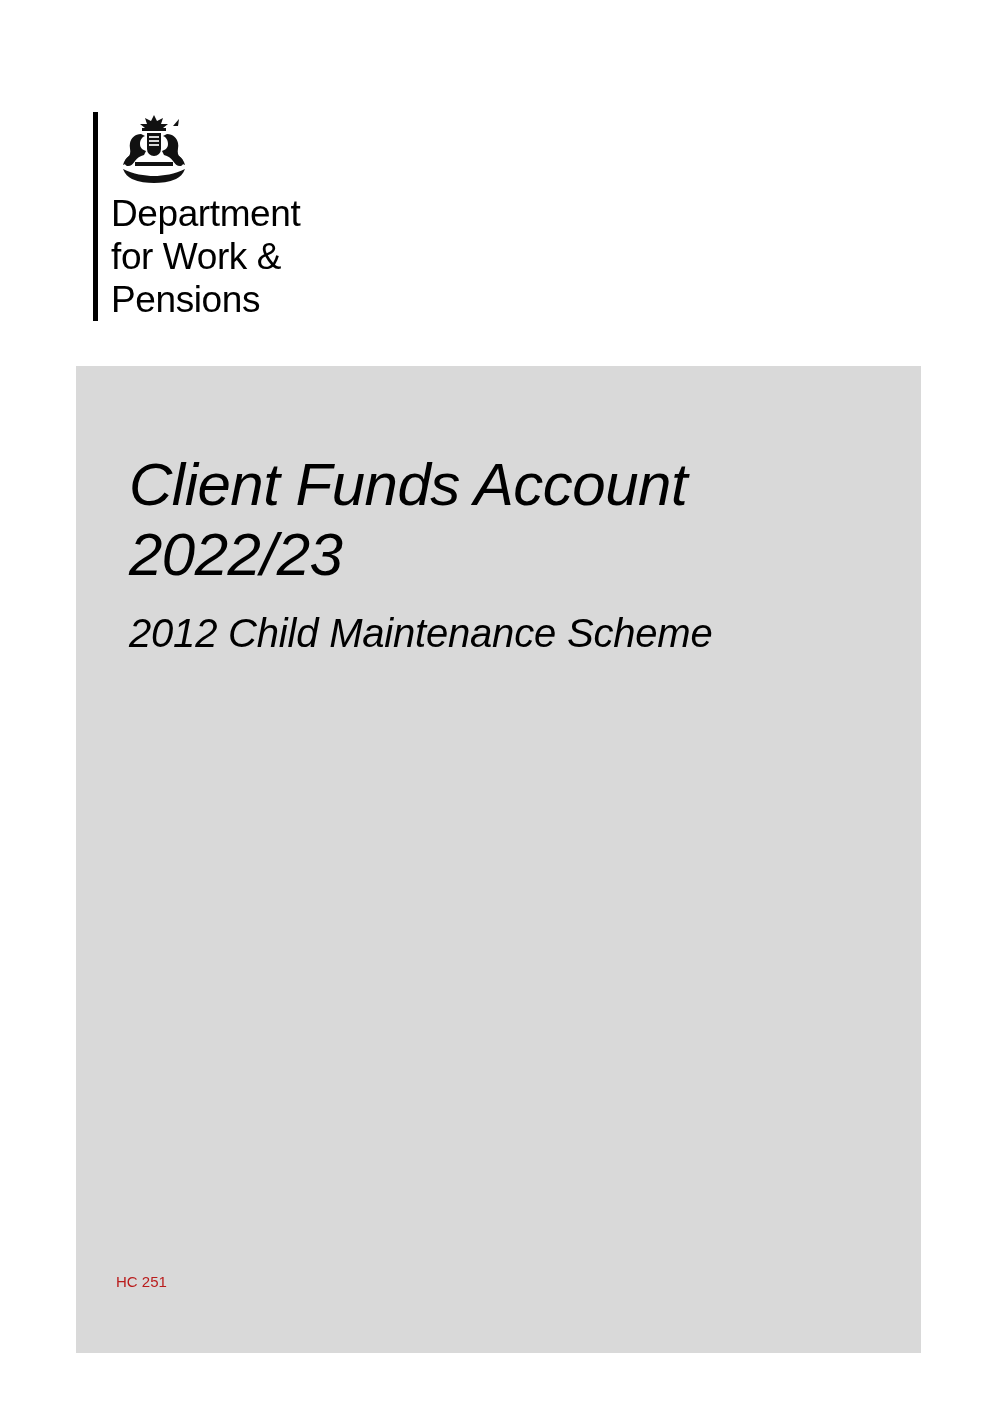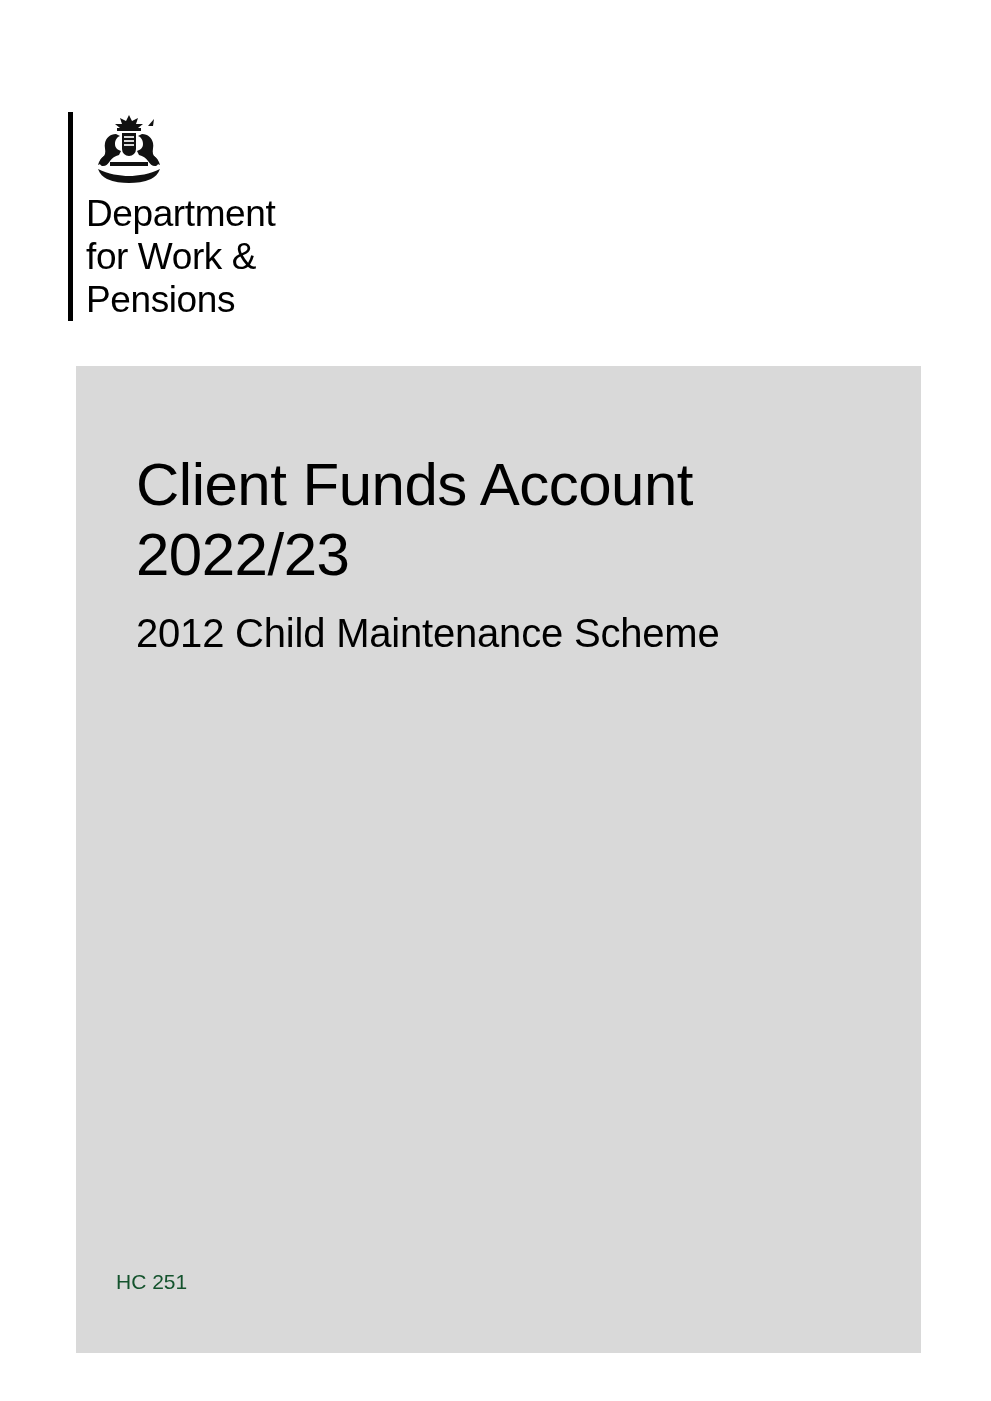--- a/index.html
+++ b/index.html
@@ -12,21 +12,21 @@
     height: 1401px;
     position: relative;
     font-family: "Liberation Sans", sans-serif;
     color: #000000;
     overflow: hidden;
   }
 
   
   .masthead {
     position: absolute;
-    left: 68px;
+    left: 93px;
     top: 112px;
     width: 420px;
     display: flex;
     flex-direction: row;
     align-items: center;
   }
   .masthead-rule {
     width: 5px;
     background: #000000;
     align-self: stretch;
@@ -56,23 +56,24 @@
   .cover-panel {
     position: absolute;
     left: 76px;
     top: 366px;
     width: 845px;
     height: 987px;
     background: #d9d9d9;
   }
   .cover-inner {
     position: absolute;
-    left: 60px;
+    left: 53px;
     top: 84px;
     right: 48px;
+    font-style: italic;
   }
   .doc-title {
     font-size: 60px;
     line-height: 70px;
     font-weight: 400;
     letter-spacing: -0.5px;
     color: #000000;
     margin: 0;
   }
   .doc-subtitle {
@@ -80,23 +81,23 @@
     line-height: 42px;
     font-weight: 400;
     letter-spacing: -0.2px;
     color: #000000;
     margin: 22px 0 0 0;
   }
   .hc-ref {
     position: absolute;
     left: 40px;
     bottom: 58px;
-    font-size: 21px;
+    font-size: 15px;
     line-height: 26px;
-    color: #14532d;
+    color: #b91c1c;
   }
 </style>
 </head>
 <body>
 
 <div class="masthead">
   <div class="masthead-rule"></div>
   <div class="masthead-body">
     <span class="crest">
       <svg class="crest" viewBox="0 0 86 74" xmlns="http://www.w3.org/2000/svg" aria-hidden="true">

